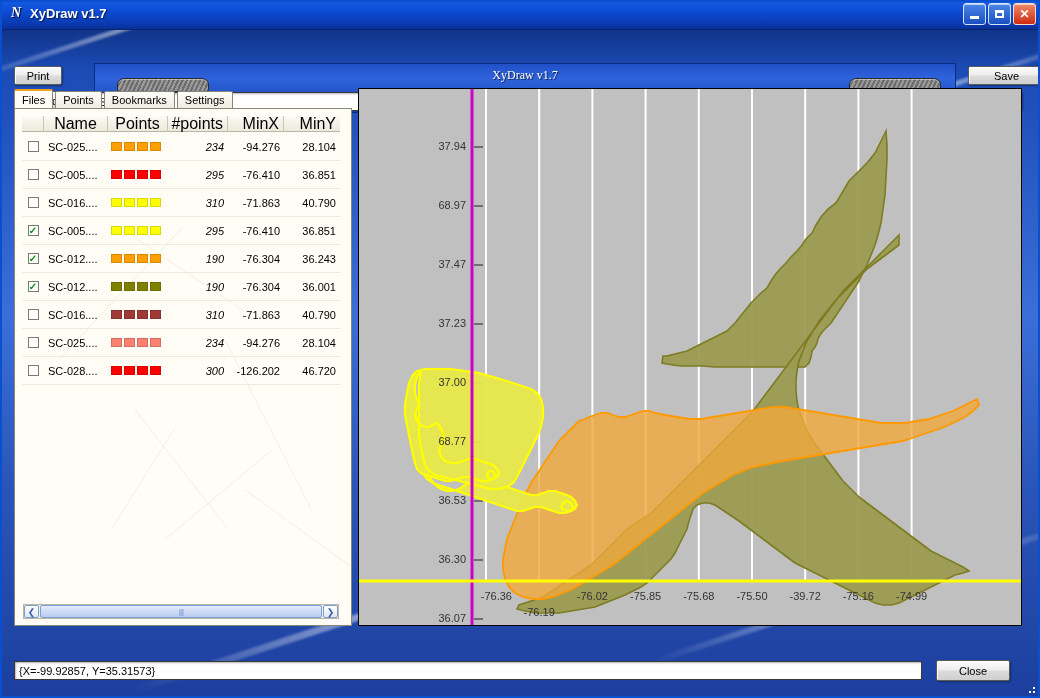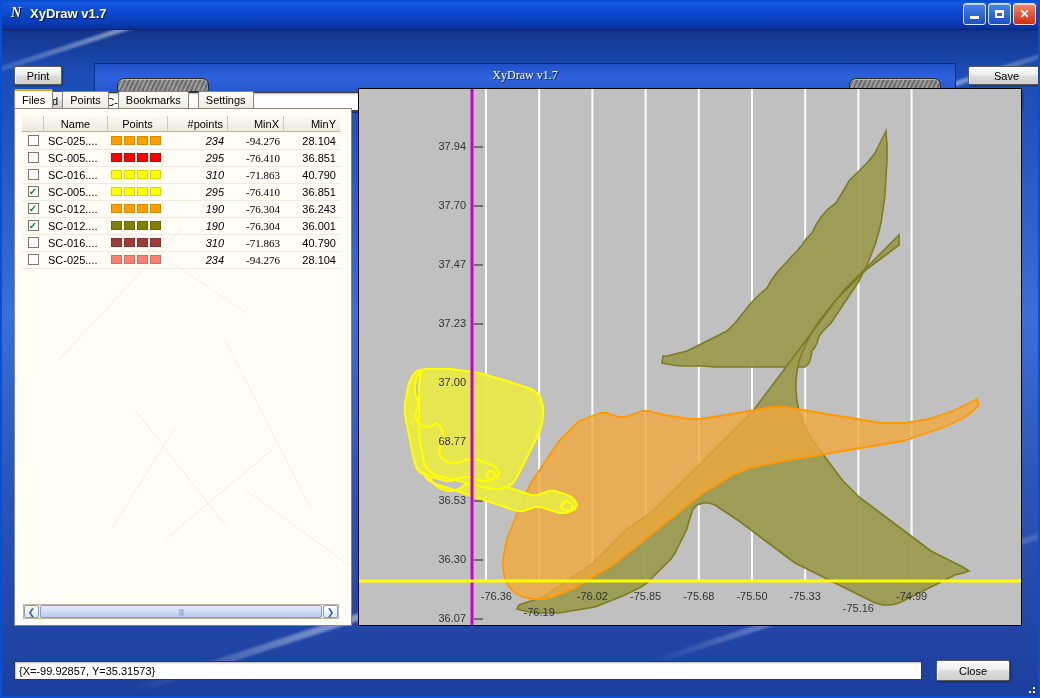--- a/index.html
+++ b/index.html
@@ -105,21 +105,21 @@
   #filename-field {
     position:absolute; left:94px; top:62px; width:888px; height:19px;
     background:#fff; border:1px solid #3a3a3a;
     padding: 2px 4px; color:#000; font-size:11px;
     font-family:"Liberation Sans", sans-serif;
     box-shadow: inset 1px 1px 2px rgba(0,0,0,.3);
     line-height: 15px;
   }
   #tabstrip {
     position:absolute; left:14px; top:90px; height:18px;
-    display:flex; align-items:flex-end; gap:9px; z-index:6;
+    display:flex; align-items:flex-end; gap:2px; z-index:6;
   }
   .tab {
     height:17px; padding:0 7px;
     display:flex; align-items:center;
     font-size:11px; color:#000; cursor:pointer;
     background: linear-gradient(180deg,#fdfdfa 0%,#efece0 100%);
     border:1px solid #8a8778; border-bottom:none;
     border-radius: 2px 2px 0 0;
   }
   .tab.active {
@@ -135,52 +135,52 @@
     border-top:1px solid #8a8778;
     overflow:hidden;
   }
   
   .ghost {
     position:absolute; pointer-events:none; opacity:.30;
     background:#d8d5c8; transform-origin:0 0;
   }
   #list-header {
     position:absolute; left:7px; top:7px; width:318px; height:16px;
-    display:flex; font-size:11px; color:#000;
+    display:flex; font-size:16px; color:#000;
     background: linear-gradient(180deg,#fbfaf4 0%,#eceadc 100%);
     border-bottom:1px solid #b9b6a6;
   }
   .hcell {
     border-right:1px solid #c9c6b6;
     display:flex; align-items:center;
     padding:0 4px;
     height:16px;
   }
   .hcell.num { justify-content:flex-end; }
   .hcell.ctr { justify-content:center; }
   .h-chk   { width:22px; }
   .h-name  { width:64px; }
   .h-color { width:60px; }
   .h-pts   { width:60px; }
   .h-minx  { width:56px; }
   .h-miny  { width:56px; border-right:none; }
 
   #list-rows { position:absolute; left:7px; top:24px; width:318px; }
   .row {
-    display:flex; height:17px; font-size:11px; color:#000;
+    display:flex; height:28px; font-size:11px; color:#000;
     border-bottom:1px solid #eeebdd;
-    align-items:flex-end;
+    align-items:center;
   }
   .cell { display:flex; align-items:center; height:17px; padding:0 4px; }
   .cell.num { justify-content:flex-end; }
   .c-chk  { width:22px; justify-content:center; padding:0; }
   .c-name { width:64px; }
   .c-color{ width:60px; gap:2px; padding-left:3px; }
   .c-pts  { width:60px;font-style:italic; }
-  .c-minx { width:56px;font-family:Liberation Serif, serif; }
+  .c-minx { width:56px; }
   .c-miny { width:56px; }
   .chk {
     width:11px; height:11px; background:#fff;
     border:1px solid #7b7b6d;
     display:flex; align-items:center; justify-content:center;
     font-size:10px; line-height:10px; color:#0a8a18; font-weight:bold;
     cursor:pointer;
   }
   .sw { width:11px; height:9px; border:1px solid rgba(0,0,0,.15); }
 
@@ -427,20 +427,35 @@
           <div class="cell c-name">SC-025....</div>
           <div class="cell c-color">
             <span class="sw" style="background: rgb(250, 128, 114);"></span>
             <span class="sw" style="background: rgb(250, 128, 114);"></span>
             <span class="sw" style="background: rgb(250, 128, 114);"></span>
             <span class="sw" style="background: rgb(250, 128, 114);"></span>
           </div>
           <div class="cell c-pts num">234</div>
           <div class="cell c-minx num">-94.276</div>
           <div class="cell c-miny num">28.104</div>
+        </div>
+        <div class="row">
+          <div class="cell c-chk">
+            <div class="chk"></div>
+          </div>
+          <div class="cell c-name">SC-028....</div>
+          <div class="cell c-color">
+            <span class="sw" style="background: rgb(255, 0, 0);"></span>
+            <span class="sw" style="background: rgb(255, 0, 0);"></span>
+            <span class="sw" style="background: rgb(255, 0, 0);"></span>
+            <span class="sw" style="background: rgb(255, 0, 0);"></span>
+          </div>
+          <div class="cell c-pts num">300</div>
+          <div class="cell c-minx num">-126.202</div>
+          <div class="cell c-miny num">46.720</div>
         </div>
       </div>
 
     <div id="list-hscroll">
       <div class="sb-arrow">❮</div>
       <div id="sb-thumb">||||</div>
       <div class="sb-arrow">❯</div>
     </div>
   </div>
 
@@ -531,38 +546,38 @@
            L152,164 L156,170 L158,178 L158,188 L156,198 L152,208 L148,216 L144,224
            L140,232 L136,240 L132,248 L128,254 L122,258 L114,260 L106,260 L98,258
            L90,256 L82,254 L74,252 L66,250 L58,248 L50,246 L44,242 L40,236 L38,228
            L36,218 L34,206 L34,194 L34,182 L34,170 L34,156 Z" transform="translate(26,140)"></path>
     <line x1="113" y1="0" x2="113" y2="536" stroke="#CC00CC" stroke-width="3"></line>
         <line x1="0" y1="492" x2="662" y2="492" stroke="#FFFF00" stroke-width="3"></line>
       </svg>
 
     <div id="y-labels">
         <div class="tick-label y" style="left: 45px; top: 51px; width: 62px;">37.94</div>
-        <div class="tick-label y" style="left: 45px; top: 110px; width: 62px;">37.70</div>
+        <div class="tick-label y" style="left: 45px; top: 110px; width: 62px;">68.97</div>
         <div class="tick-label y" style="left: 45px; top: 169px; width: 62px;">37.47</div>
         <div class="tick-label y" style="left: 45px; top: 228px; width: 62px;">37.23</div>
         <div class="tick-label y" style="left: 45px; top: 287px; width: 62px;">37.00</div>
         <div class="tick-label y" style="left: 45px; top: 346px; width: 62px;">68.77</div>
         <div class="tick-label y" style="left: 45px; top: 405px; width: 62px;">36.53</div>
         <div class="tick-label y" style="left: 45px; top: 464px; width: 62px;">36.30</div>
         <div class="tick-label y" style="left: 45px; top: 523px; width: 62px;">36.07</div>
       </div>
     <div id="x-labels">
         <div class="tick-label" style="left: 101px; top: 501px; width: 52px; text-align: right;">-76.36</div>
         <div class="tick-label" style="left: 154.2px; top: 517px; width: 52px; text-align: center;">-76.19</div>
         <div class="tick-label" style="left: 207.4px; top: 501px; width: 52px; text-align: center;">-76.02</div>
         <div class="tick-label" style="left: 260.6px; top: 501px; width: 52px; text-align: center;">-75.85</div>
         <div class="tick-label" style="left: 313.8px; top: 501px; width: 52px; text-align: center;">-75.68</div>
         <div class="tick-label" style="left: 367px; top: 501px; width: 52px; text-align: center;">-75.50</div>
-        <div class="tick-label" style="left: 420.2px; top: 501px; width: 52px; text-align: center;">-75.33</div>
-        <div class="tick-label" style="left: 473.4px; top: 501px; width: 52px; text-align: center; margin-top: 12px;">-75.16</div>
+        <div class="tick-label" style="left: 420.2px; top: 501px; width: 52px; text-align: center;">-39.72</div>
+        <div class="tick-label" style="left: 473.4px; top: 501px; width: 52px; text-align: center;">-75.16</div>
         <div class="tick-label" style="left: 526.6px; top: 501px; width: 52px; text-align: center;">-74.99</div>
       </div>
   </div>
 
   <div id="ctrlbar">
     
     
     
 
     

